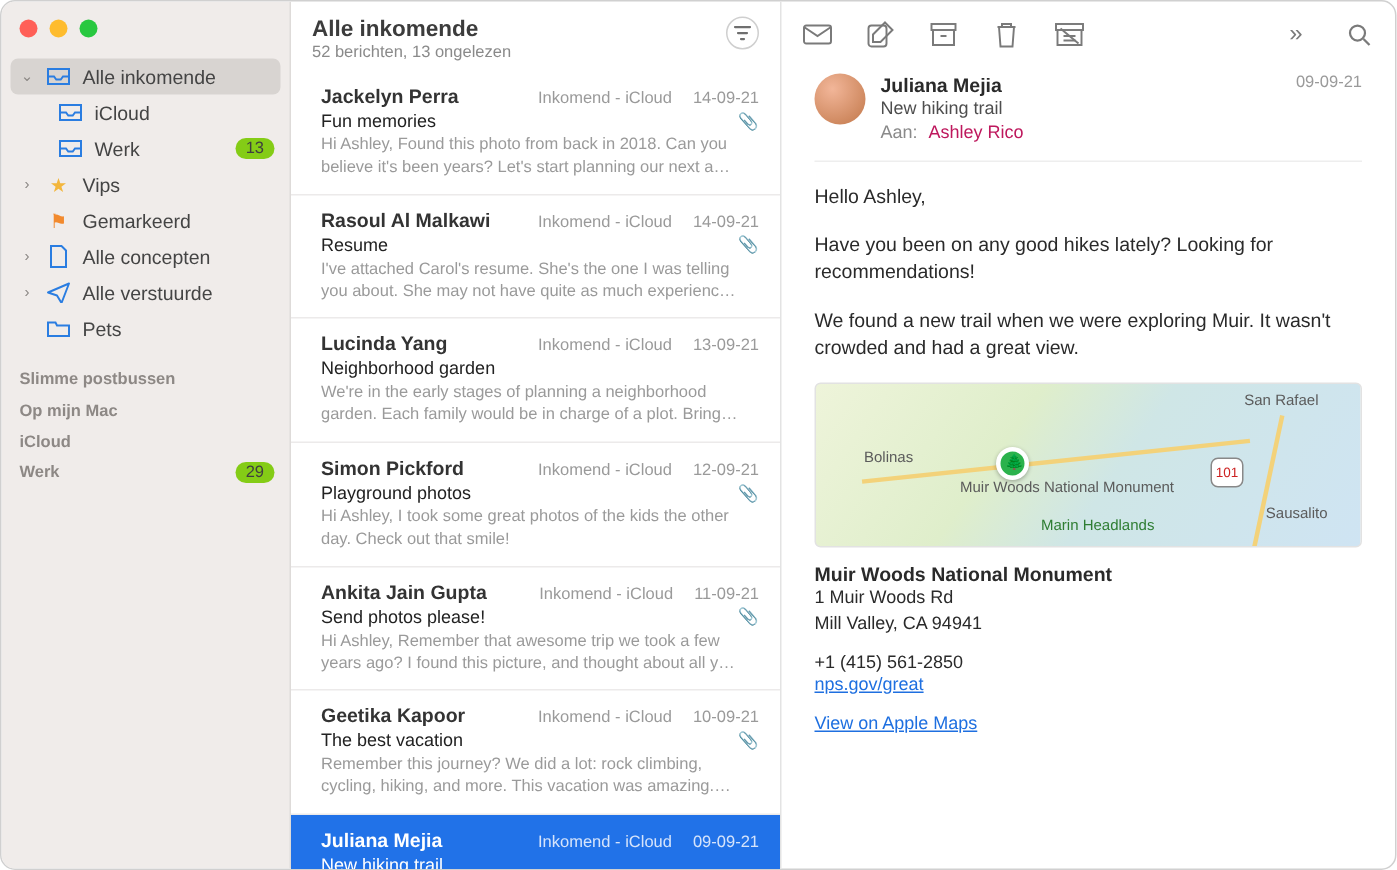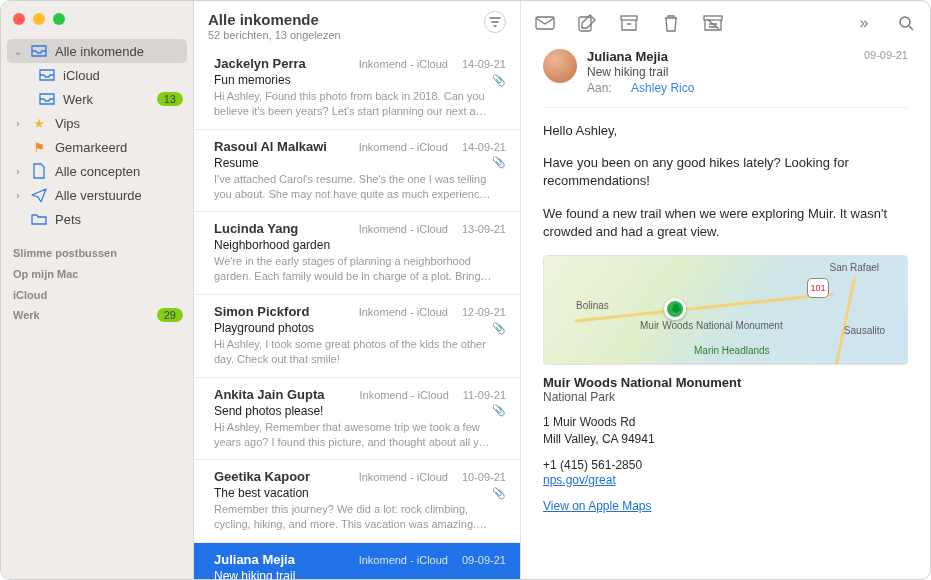--- a/index.html
+++ b/index.html
@@ -100,42 +100,42 @@
   .reader-header { display:flex; gap:10px; }
   .avatar {
     width:34px;height:34px;border-radius:50%;
     background: radial-gradient(circle at 35% 30%, #f2b699, #c17749);
     flex:0 0 auto;
   }
   .rh-text { flex:1; }
   .rh-from { font-weight:700; }
   .rh-subj { font-size:12px; color:#4e4e4e; margin-top:1px;}
   .rh-to { font-size:12px; color:#8a8a8a; margin-top:2px;}
-  .rh-to .val { color:#3b82f6; margin-left:16px;}
+  .rh-to .val { color:#be185d; margin-left:4px;}
   .rh-date { font-size:11px; color:#9a9a9a; }
   .reader-hr { border:none; border-top:1px solid #eee; margin:12px 0 14px 0; }
   .reader p { margin-bottom:14px; line-height:1.4; }
   .mapbox {
     width:100%; height:110px; border:1px solid #e2e2e2; border-radius:4px;
     position:relative; overflow:hidden; margin-bottom:10px;
     background:linear-gradient(125deg,#eef4da 0%,#dfeecb 35%,#cfe6e6 55%,#cfe4f3 100%);
   }
   .road { position:absolute; background:#f3d27a; }
   .road.r1 { top:20px; right:60px; width:3px; height:90px; transform:rotate(12deg);}
   .road.r2 { top:50px; left:30px; width:260px; height:3px; transform:rotate(-6deg);}
   .maplabel { position:absolute; font-size:10px; color:#5b5b5b; white-space:nowrap; }
   .pin { position:absolute; width:22px;height:22px;border-radius:50%;background:#2bb24c;border:3px solid #fff; left:120px; top:42px; box-shadow:0 1px 3px rgba(0,0,0,.3);}
   .pin::after { content:"🌲"; font-size:10px; position:absolute; left:3px; top:1px;}
   .place-name { font-weight:700; margin-top:2px;}
   .place-sub { font-size:12px; color:#555; margin-bottom:10px;}
   .addr { font-size:12px; line-height:1.4; }
   .phone { font-size:12px; margin-top:10px;}
   .link { color:#1e6fe0; text-decoration:underline; font-size:12px; display:inline-block;}
   .shield {
-    position:absolute; right:78px; top:22px; width:22px;height:20px;
+    position:absolute; right:78px; top:49px; width:22px;height:20px;
     background:#fff;border:1px solid #888;border-radius:5px;
     font-size:9px;color:#c22; display:flex;align-items:center;justify-content:center;
   }
 </style>
 </head>
 <body>
 
 <div class="sidebar">
   <div class="traffic">
     <span class="t-red"></span>
@@ -389,25 +389,24 @@
     <p>We found a new trail when we were exploring Muir. It wasn't crowded and had a great view.</p>
 
     <div class="mapbox">
       <div class="road r1"></div>
         <div class="road r2"></div>
       <div class="shield">101</div>
       <div class="maplabel" style="top:6px; right:28px;">San Rafael</div>
       <div class="maplabel" style="top:44px; left:32px;">Bolinas</div>
       <div class="maplabel" style="top:64px; left:96px; width:90px; text-align:center;">Muir Woods National Monument</div>
       <div class="maplabel" style="bottom:8px; left:150px; color:#2e7d32;">Marin Headlands</div>
-      <div class="maplabel" style="bottom:28px; right:22px;">Sausalito</div>
+      <div class="maplabel" style="bottom:16px; right:22px;">Sausalito</div>
       <div class="pin"></div>
     </div>
 
     <div class="place-name">Muir Woods National Monument</div>
-    <div class="place-sub">National Park</div>
     <div class="addr">1 Muir Woods Rd</div>
     <div class="addr">Mill Valley, CA 94941</div>
     <div class="phone">+1 (415) 561-2850</div>
     <a class="link" href="#">nps.gov/great</a><br>
     <a class="link" href="#" style="margin-top:12px;">View on Apple Maps</a>
   </div>
 </div>
 
 </body></html>

